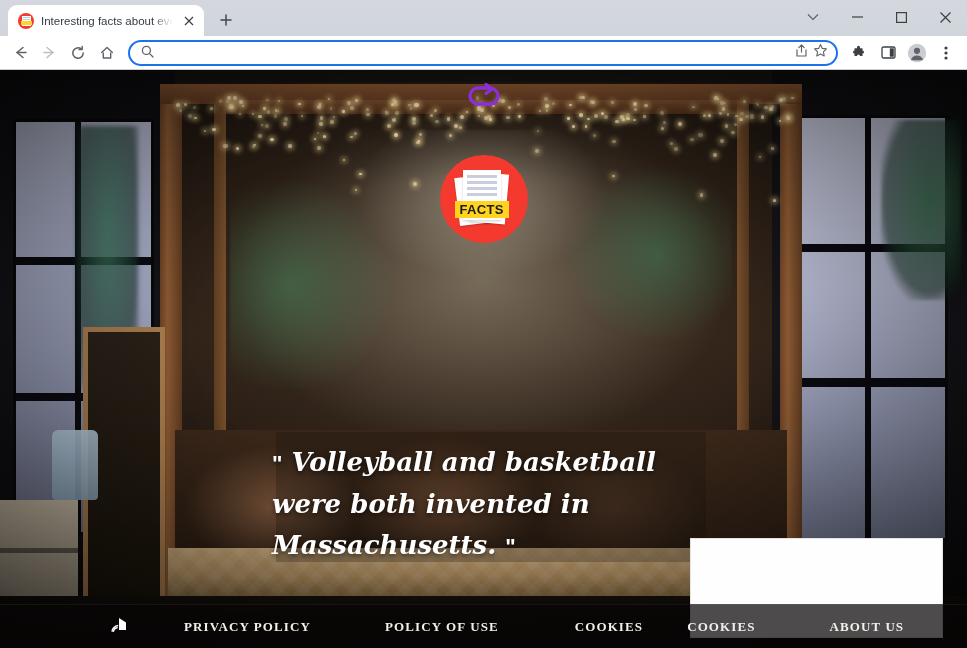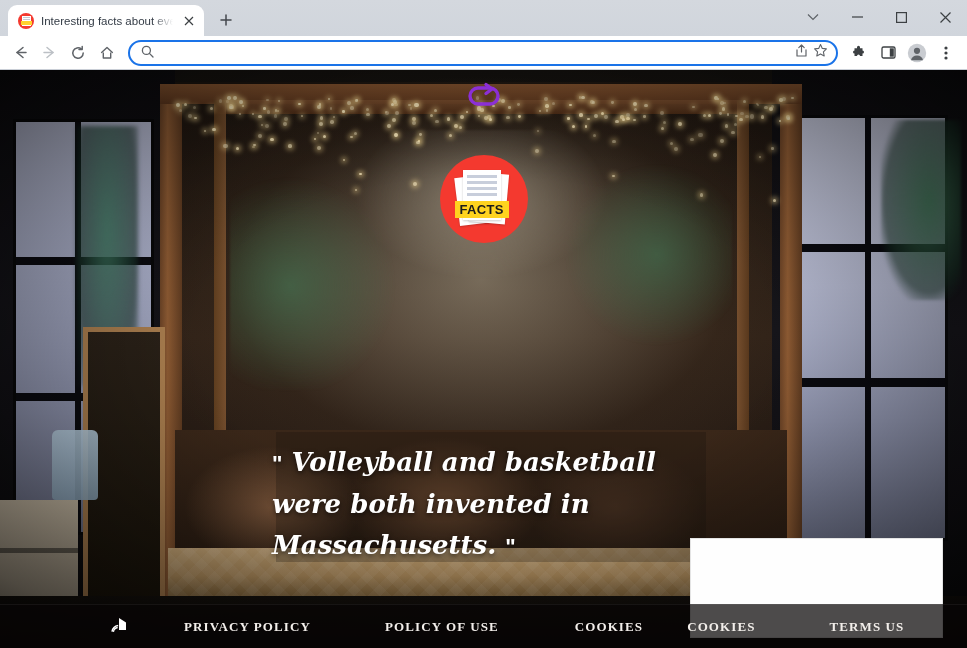--- a/index.html
+++ b/index.html
@@ -737,19 +737,19 @@
             <path d="M9 2 L16 6.5 L16 14 L9 14 Z" fill="#ffffff"></path>
             <path d="M2 15.6 a7.4 7.4 0 0 1 6.2-6.2" stroke="#ffffff" stroke-width="1.5" fill="none"></path>
             <path d="M3.4 15.8 a5.2 5.2 0 0 1 4.3-4.3" stroke="#ffffff" stroke-width="1.3" fill="none"></path>
           </svg>
         </span>
         <div class="footer-links">
           <a class="flink fl-1" href="#">PRIVACY POLICY</a>
           <a class="flink fl-2" href="#">POLICY OF USE</a>
           <a class="flink fl-3" href="#">COOKIES</a>
           <a class="flink fl-4" href="#">COOKIES</a>
-          <a class="flink fl-5" href="#">TERMS US</a>
+          <a class="flink fl-5" href="#">ABOUT US</a>
         </div>
       </div>
 
     </div>
   </div>
 </div>
 
 </body></html>

